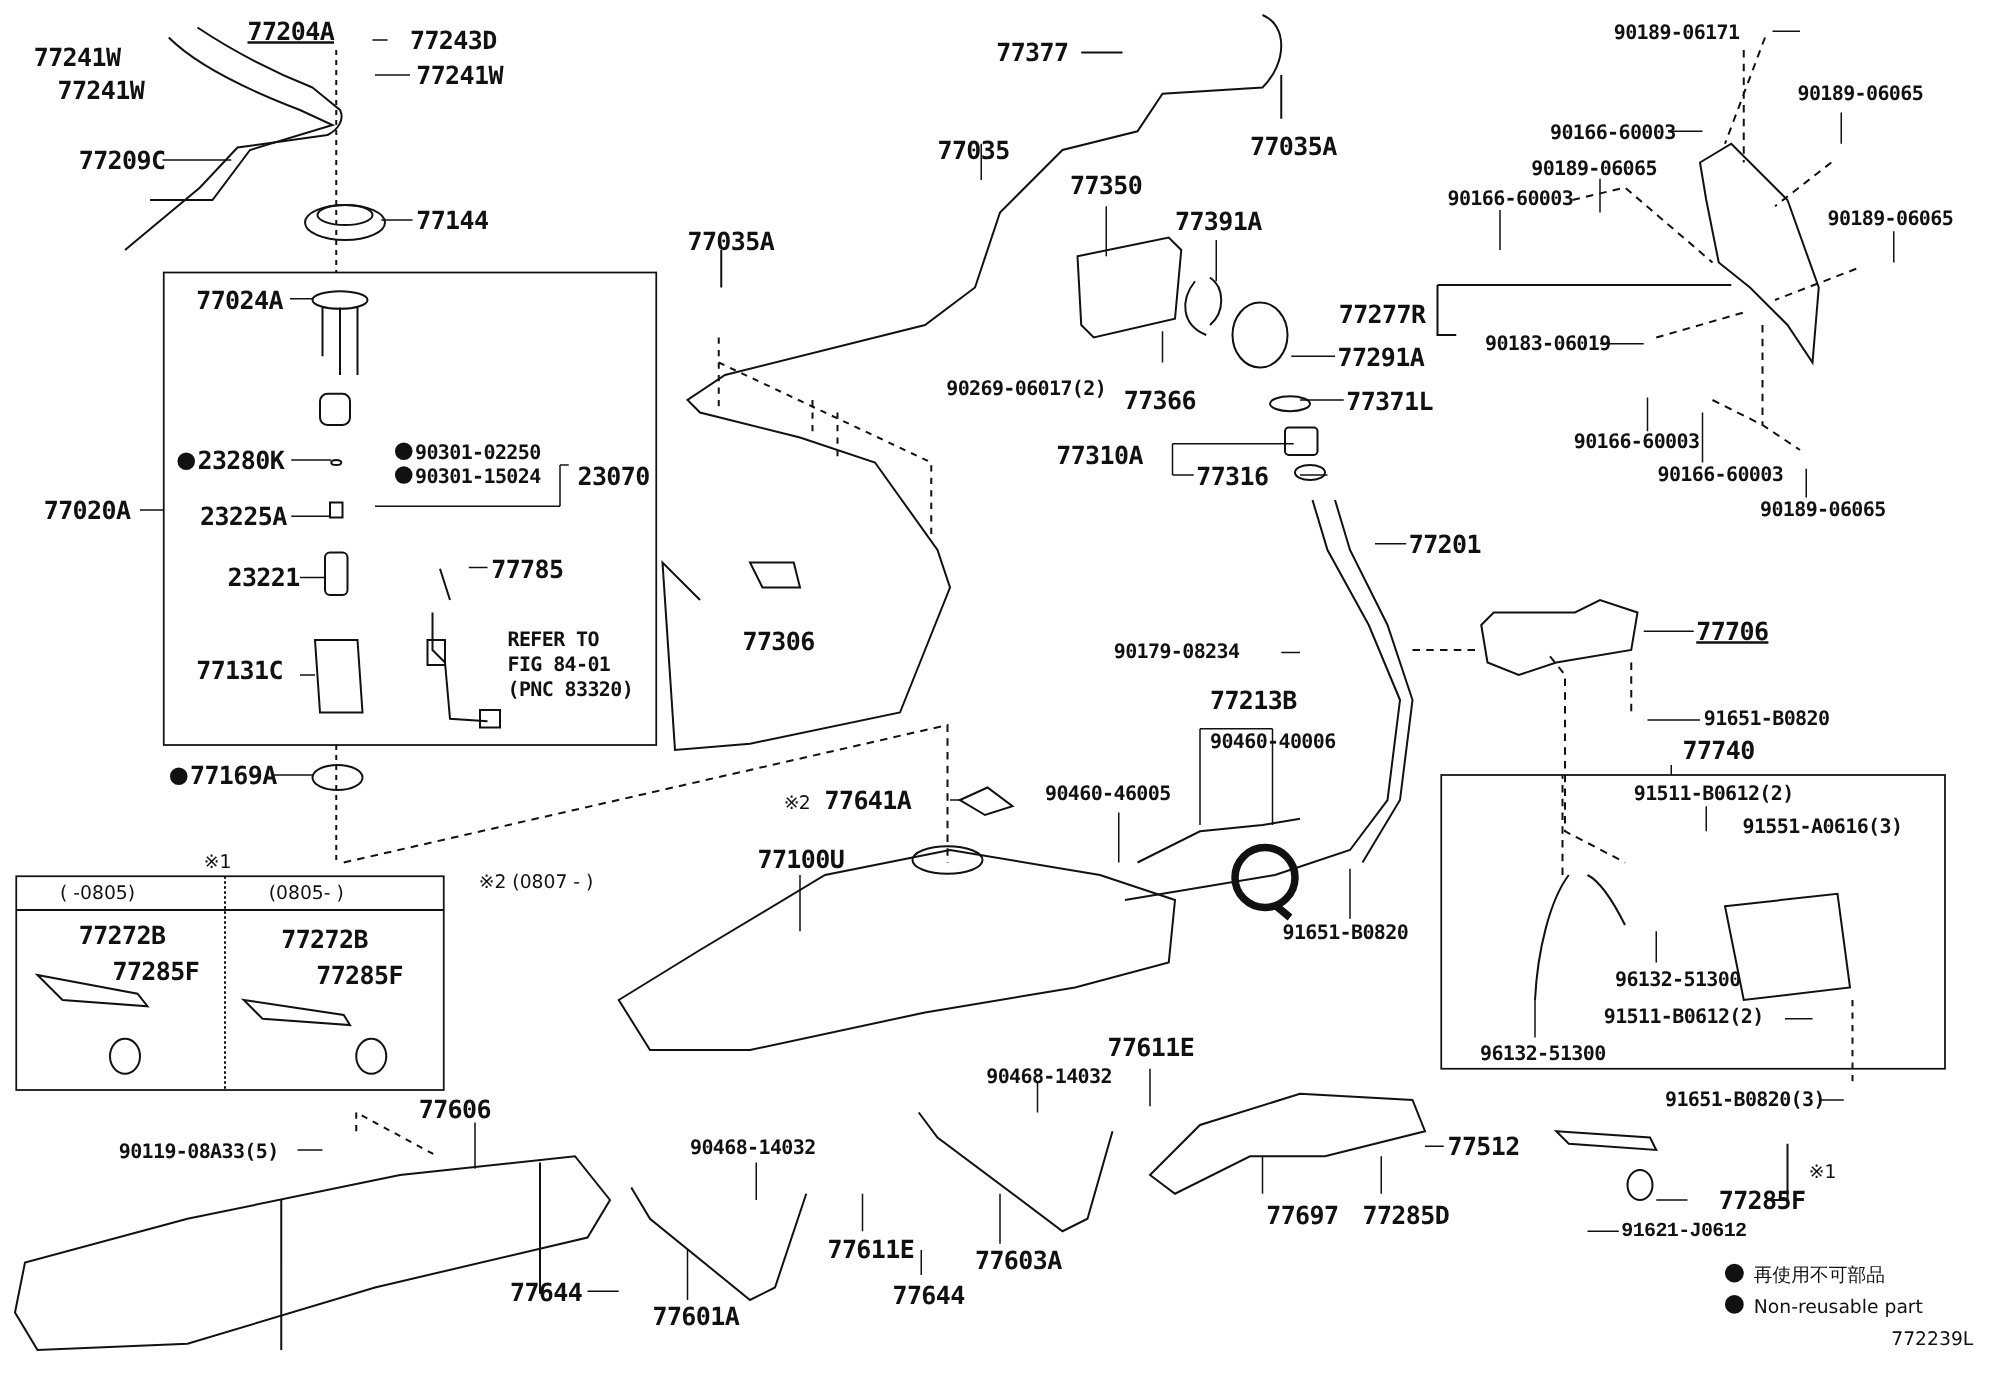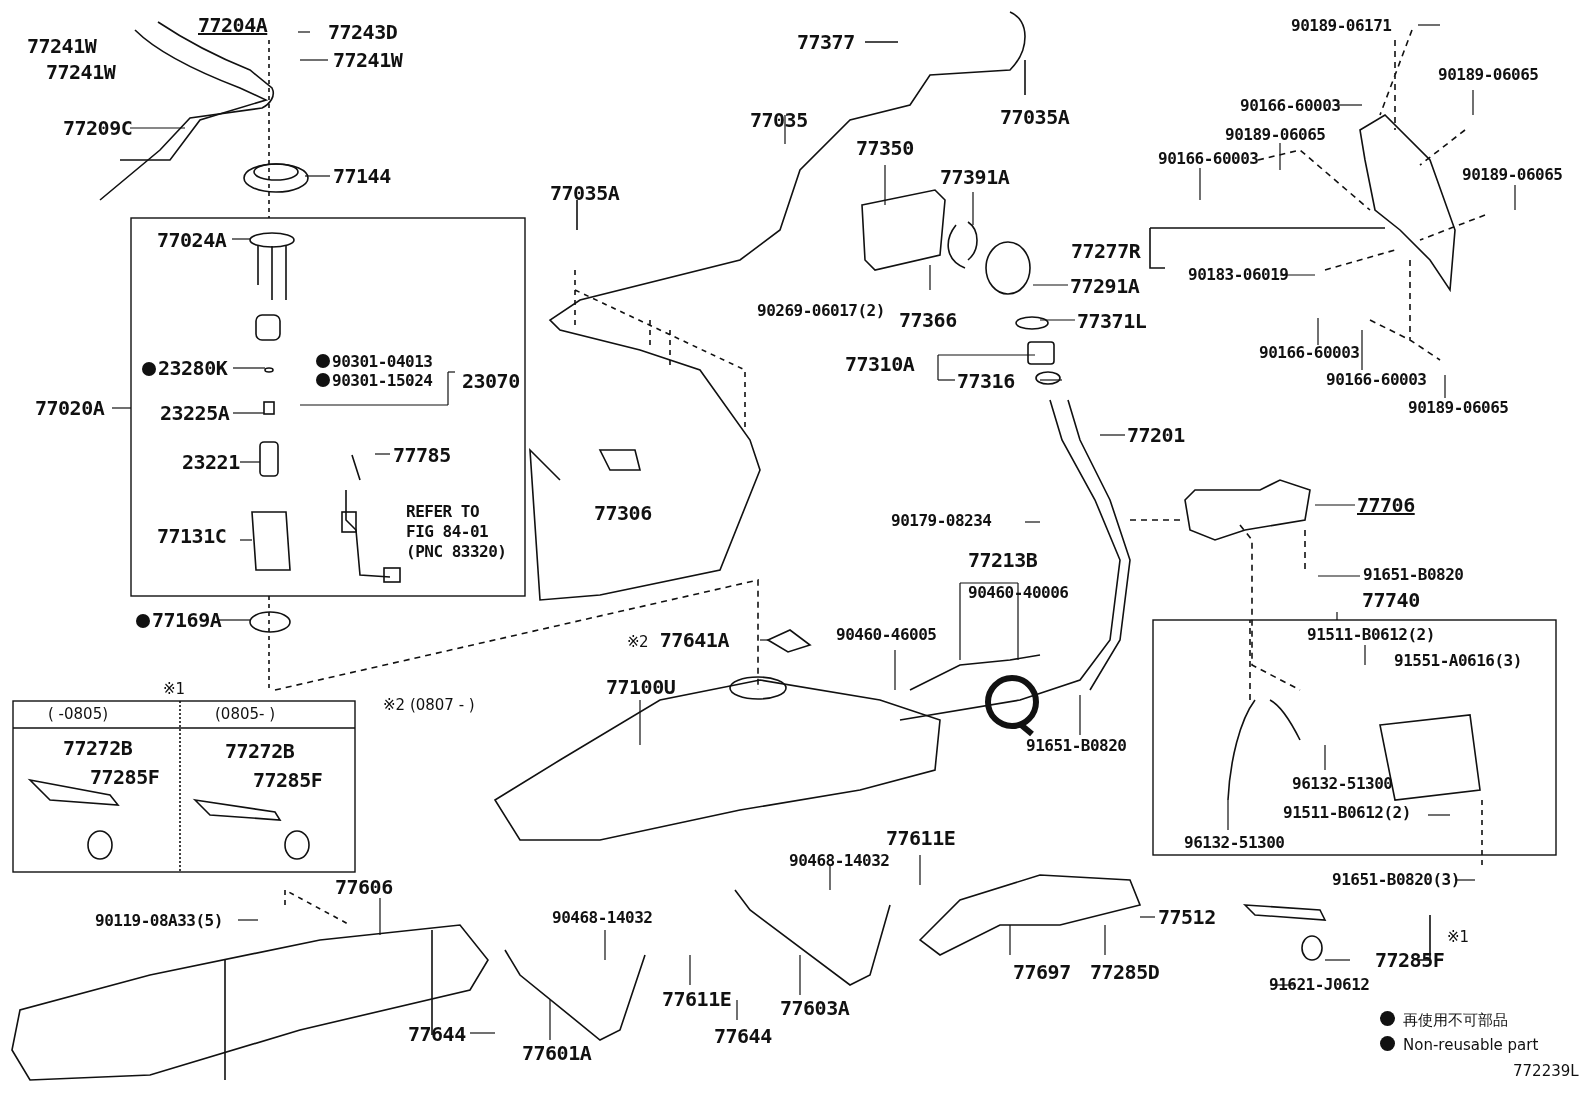--- a/index.html
+++ b/index.html
@@ -184,21 +184,21 @@
 
 <div class="lbl big" style="left:27px;top:36px;">77241W</div>
 <div class="lbl big" style="left:46px;top:62px;">77241W</div>
 <div class="lbl big" style="left:198px;top:15px;text-decoration:underline;">77204A</div>
 <div class="lbl big" style="left:328px;top:22px;">77243D</div>
 <div class="lbl big" style="left:333px;top:50px;">77241W</div>
 <div class="lbl big" style="left:63px;top:118px;">77209C</div>
 <div class="lbl big" style="left:333px;top:166px;">77144</div>
 <div class="lbl big" style="left:157px;top:230px;">77024A</div>
 <div class="lbl big" style="left:142px;top:358px;"><span class="dot"></span><span>23280K</span></div>
-<div class="lbl mid" style="left:316px;top:354px;"><span class="dot"></span><span>90301-04013</span></div>
+<div class="lbl mid" style="left:316px;top:354px;"><span class="dot"></span><span>90301-02250</span></div>
 <div class="lbl mid" style="left:316px;top:373px;"><span class="dot"></span><span>90301-15024</span></div>
 <div class="lbl big" style="left:462px;top:371px;">23070</div>
 <div class="lbl big" style="left:35px;top:398px;">77020A</div>
 <div class="lbl big" style="left:160px;top:403px;">23225A</div>
 <div class="lbl big" style="left:182px;top:452px;">23221</div>
 <div class="lbl big" style="left:393px;top:445px;">77785</div>
 <div class="lbl mid" style="left:378px;top:502px;line-height:20px;margin-left:28px;">
   <div>REFER TO</div>
   <div>FIG 84-01</div>
   <div>(PNC 83320)</div>
@@ -258,28 +258,28 @@
 <div class="lbl mid" style="left:1158px;top:151px;">90166-60003</div>
 <div class="lbl mid" style="left:1462px;top:167px;">90189-06065</div>
 <div class="lbl big" style="left:1071px;top:241px;">77277R</div>
 <div class="lbl mid" style="left:1188px;top:267px;">90183-06019</div>
 <div class="lbl mid" style="left:1259px;top:345px;">90166-60003</div>
 <div class="lbl mid" style="left:1326px;top:372px;">90166-60003</div>
 <div class="lbl mid" style="left:1408px;top:400px;">90189-06065</div>
 
 <div class="lbl big" style="left:1357px;top:495px;text-decoration:underline;">77706</div>
 <div class="lbl mid" style="left:1363px;top:567px;">91651-B0820</div>
-<div class="lbl big" style="left:1346px;top:590px;margin-left:16px;">77740</div>
+<div class="lbl big" style="left:1346px;top:590px;">77740</div>
 <div class="lbl mid" style="left:1307px;top:627px;">91511-B0612(2)</div>
 <div class="lbl mid" style="left:1394px;top:653px;">91551-A0616(3)</div>
 <div class="lbl mid" style="left:1292px;top:776px;">96132-51300</div>
 <div class="lbl mid" style="left:1283px;top:805px;">91511-B0612(2)</div>
 <div class="lbl mid" style="left:1184px;top:835px;">96132-51300</div>
 <div class="lbl mid" style="left:1332px;top:872px;">91651-B0820(3)</div>
 <div class="lbl big" style="left:1375px;top:950px;">77285F</div>
 <div class="lbl thin" style="left:1447px;top:930px;">※1</div>
-<div class="lbl mid" style="left:1269px;top:977px;">91621-J0612</div>
+<div class="lbl mid" style="left:1297px;top:977px;font-family:Liberation Mono, monospace;">91621-J0612</div>
 
 <div class="legend" style="left:1380px;top:1011px;"><span class="dot"></span><span>再使用不可部品</span></div>
 <div class="legend" style="left:1380px;top:1036px;"><span class="dot"></span><span>Non-reusable part</span></div>
 <div class="legend" style="left:1513px;top:1062px;">772239L</div>
 
 </div>
 
 </body></html>

